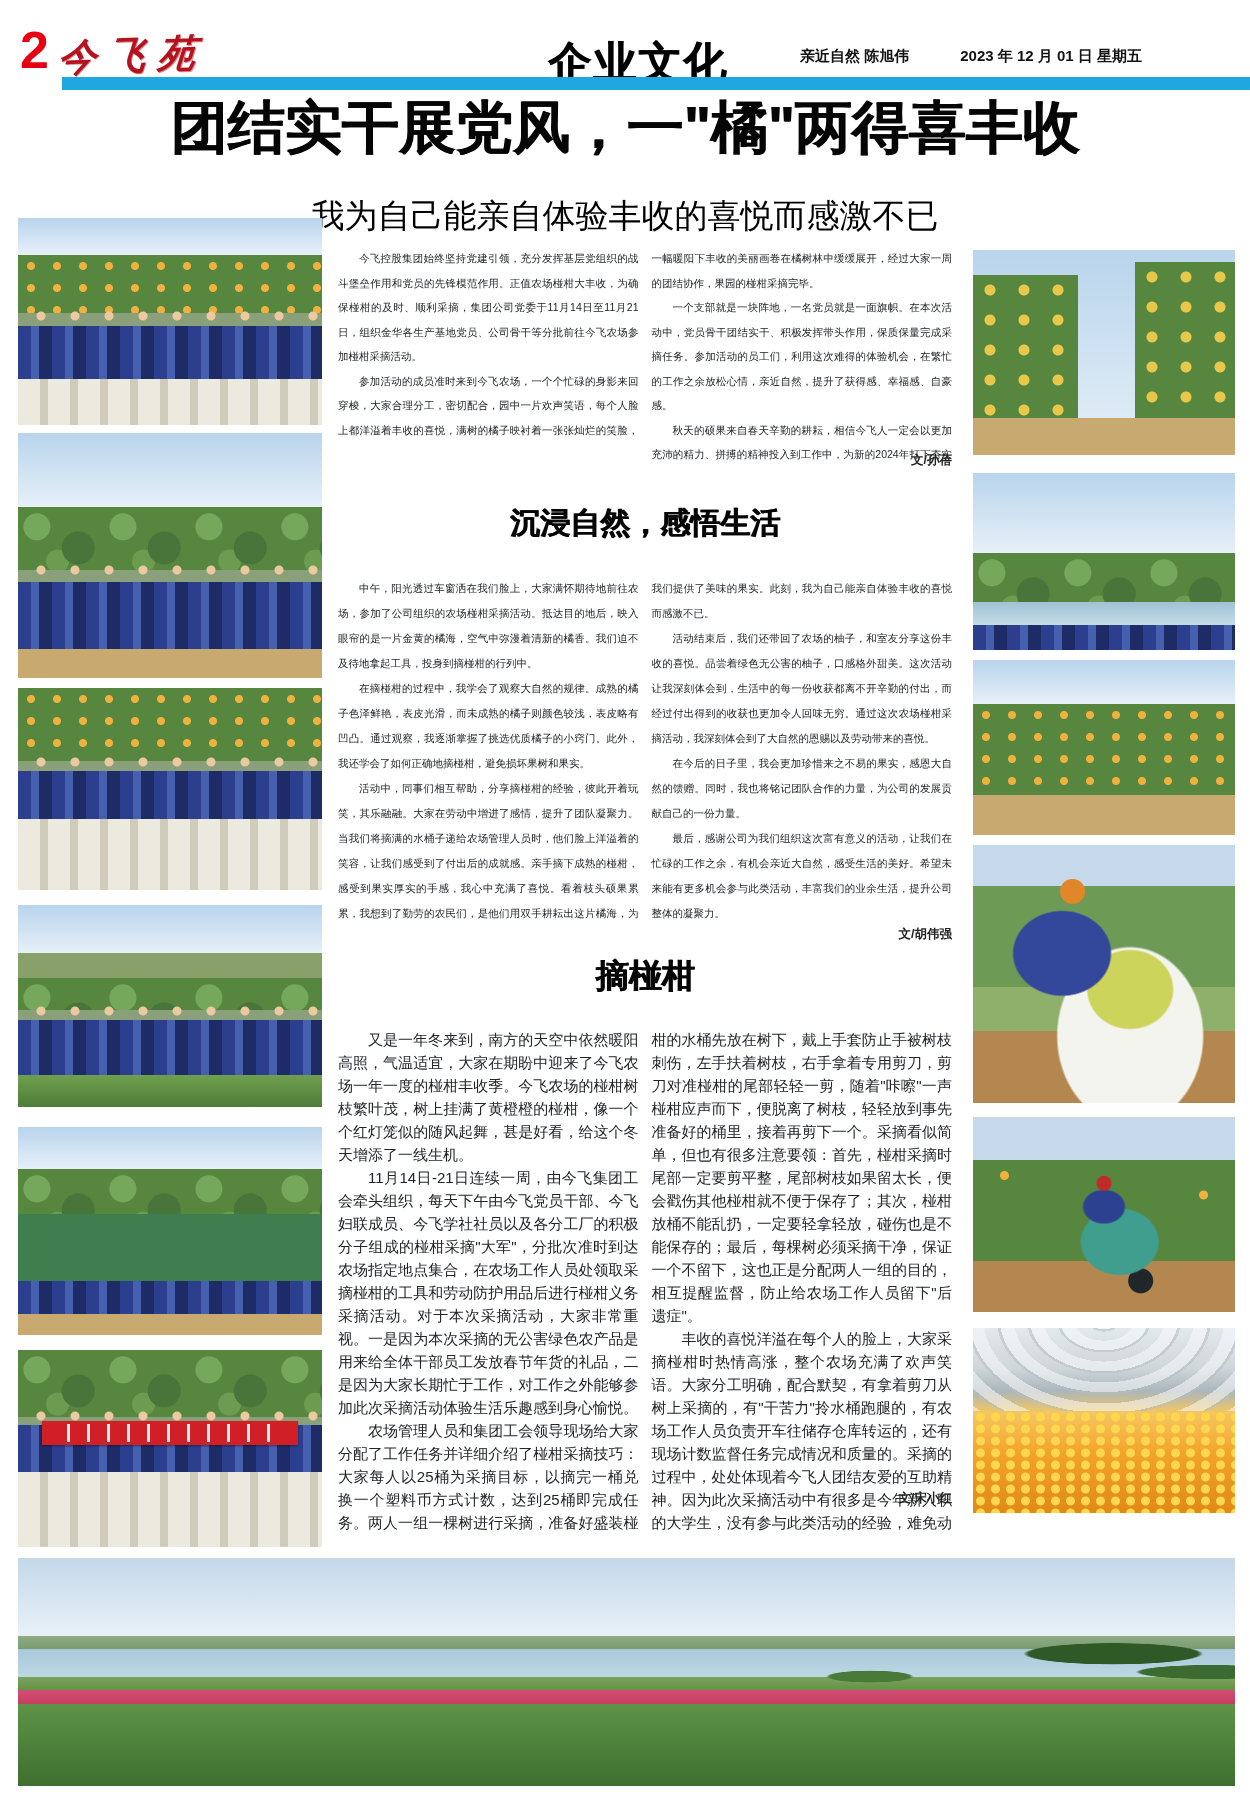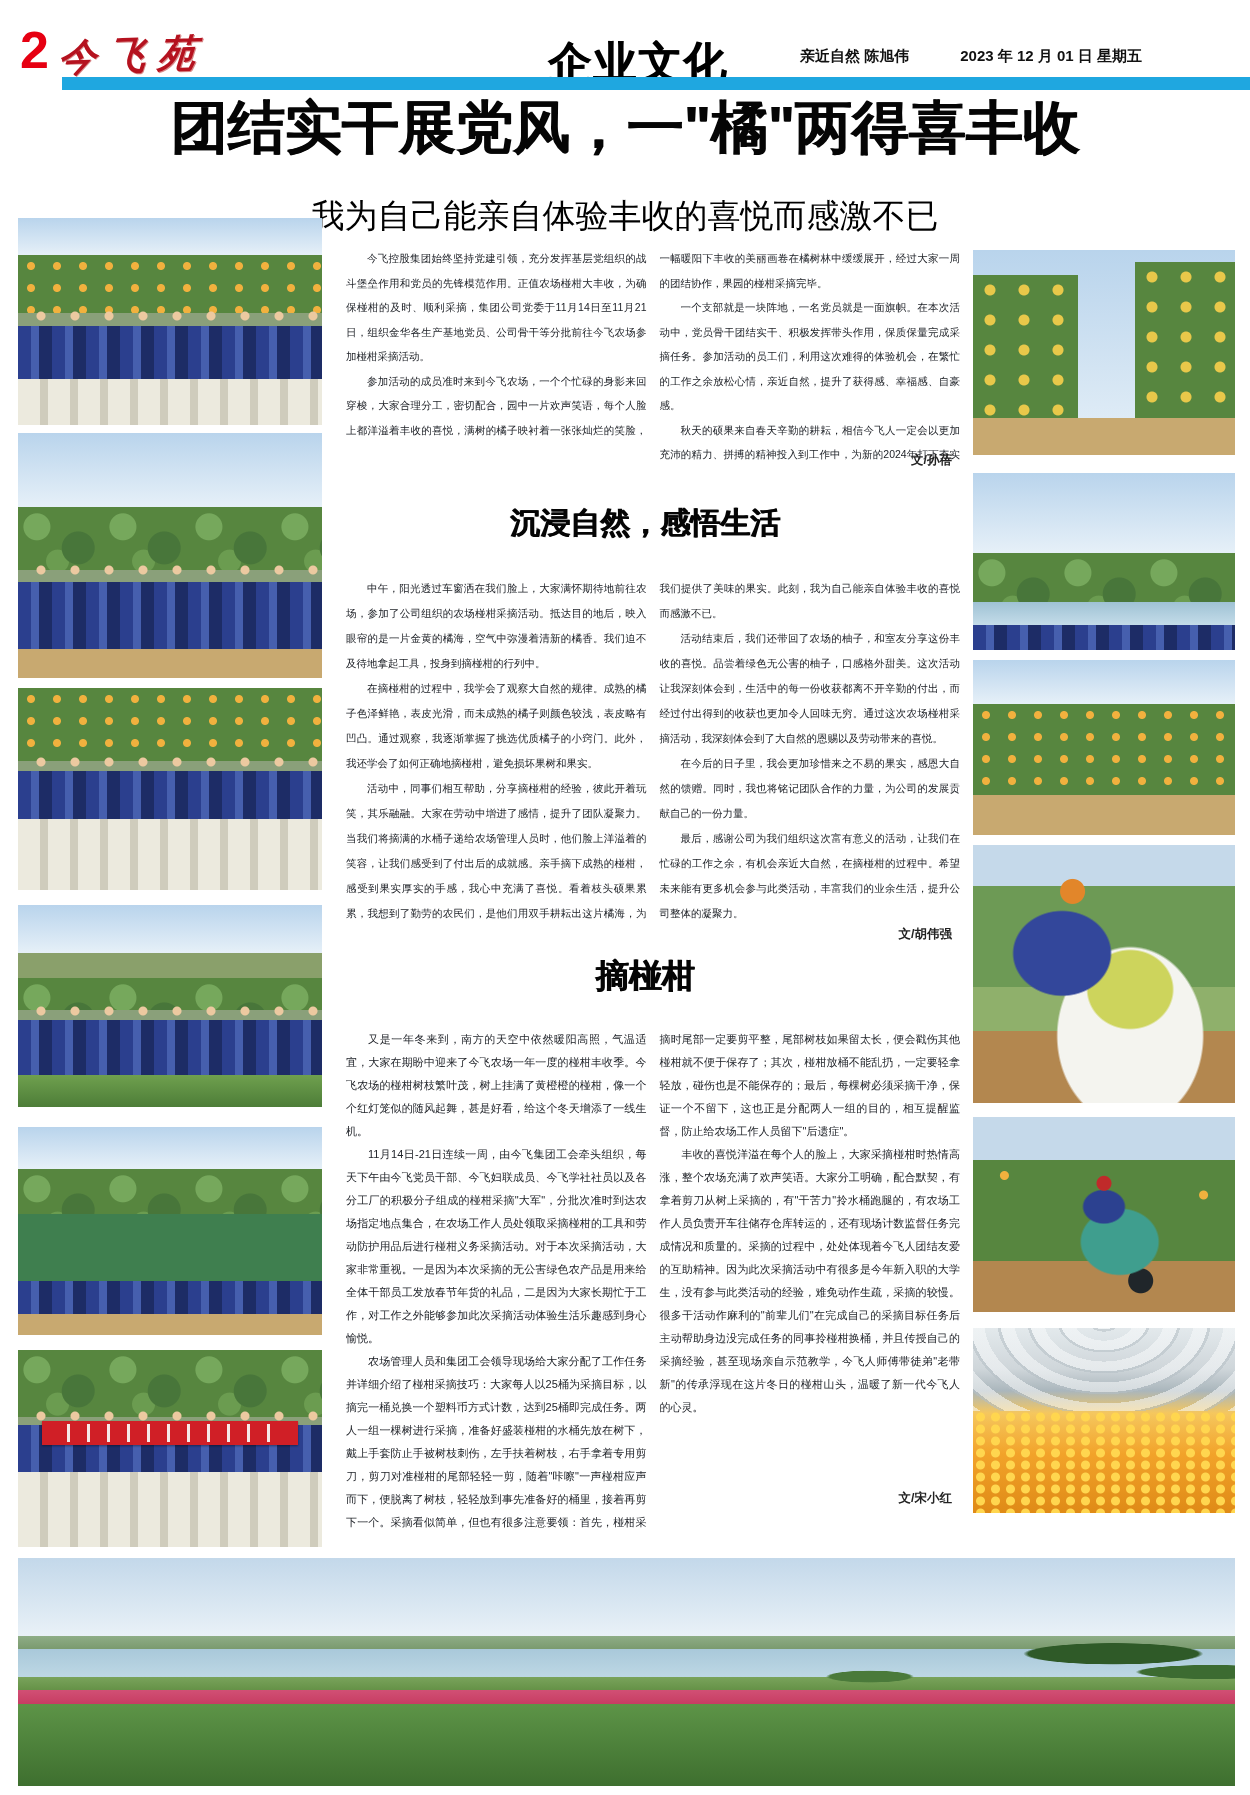--- a/index.html
+++ b/index.html
@@ -16,26 +16,26 @@
             font-size:15px;font-weight:700;color:#111;}
   #cyanbar{left:62px;top:77px;width:1188px;height:13px;background:var(--bar,#1fa7e0);}
   
   #headline{left:7px;top:96px;width:1236px;text-align:center;font-size:57px;font-weight:900;
             color:#050505;line-height:1.1;text-shadow:1px 0 0 #050505;}
   #subhead{left:17px;top:194px;width:1216px;text-align:center;font-size:33px;font-weight:400;color:#000;}
   .sec-title{left:338px;width:614px;text-align:center;font-weight:900;color:#050505;text-shadow:1px 0 0 #050505;}
   #title2{top:503px;font-size:30px;}
   #title3{top:954px;font-size:33px;}
   
-  .article{left:346px;width:614px;column-count:2;column-gap:13px;column-fill:auto;
+  .article{left:338px;width:614px;column-count:2;column-gap:13px;column-fill:auto;
            text-align:justify;color:#21242a;overflow:hidden;}
   .article p{margin:0;text-indent:2em;}
   #art1{top:246px;height:224px;font-size:10.5px;line-height:24.5px;}
   #art2{top:576px;height:376px;font-size:10.5px;line-height:25px;}
-  #art3{top:1028px;height:526px;font-size:11px;line-height:23px;}
+  #art3{top:1028px;height:526px;font-size:15px;line-height:23px;}
   .byline{left:338px;width:614px;text-align:right;font-size:12.5px;font-weight:700;color:#222;}
   #byline1{top:452px;} #byline2{top:926px;} #byline3{top:1490px;}
   
   .photo{position:absolute;overflow:hidden;background:#8aa07a;}
   .band{position:absolute;left:0;right:0;}
   .sky{background:linear-gradient(180deg,#b9d4ec,#e6f0f8);}
   .folg{background-color:#57863f;background-image:
         radial-gradient(circle at 22% 30%,#76a85c 0 13px,transparent 14px),
         radial-gradient(circle at 70% 62%,#48763a 0 16px,transparent 17px),
         radial-gradient(circle at 46% 82%,#6b9c50 0 11px,transparent 12px);
@@ -85,21 +85,21 @@
     </div>
   <div class="abs byline" id="byline1">文/孙蓓</div>
 
   <div class="abs sec-title" id="title2">沉浸自然，感悟生活</div>
   <div class="abs article" id="art2">
       <p>中午，阳光透过车窗洒在我们脸上，大家满怀期待地前往农场，参加了公司组织的农场椪柑采摘活动。抵达目的地后，映入眼帘的是一片金黄的橘海，空气中弥漫着清新的橘香。我们迫不及待地拿起工具，投身到摘椪柑的行列中。</p>
       <p>在摘椪柑的过程中，我学会了观察大自然的规律。成熟的橘子色泽鲜艳，表皮光滑，而未成熟的橘子则颜色较浅，表皮略有凹凸。通过观察，我逐渐掌握了挑选优质橘子的小窍门。此外，我还学会了如何正确地摘椪柑，避免损坏果树和果实。</p>
       <p>活动中，同事们相互帮助，分享摘椪柑的经验，彼此开着玩笑，其乐融融。大家在劳动中增进了感情，提升了团队凝聚力。当我们将摘满的水桶子递给农场管理人员时，他们脸上洋溢着的笑容，让我们感受到了付出后的成就感。亲手摘下成熟的椪柑，感受到果实厚实的手感，我心中充满了喜悦。看着枝头硕果累累，我想到了勤劳的农民们，是他们用双手耕耘出这片橘海，为我们提供了美味的果实。此刻，我为自己能亲自体验丰收的喜悦而感激不已。</p>
       <p>活动结束后，我们还带回了农场的柚子，和室友分享这份丰收的喜悦。品尝着绿色无公害的柚子，口感格外甜美。这次活动让我深刻体会到，生活中的每一份收获都离不开辛勤的付出，而经过付出得到的收获也更加令人回味无穷。通过这次农场椪柑采摘活动，我深刻体会到了大自然的恩赐以及劳动带来的喜悦。</p>
       <p>在今后的日子里，我会更加珍惜来之不易的果实，感恩大自然的馈赠。同时，我也将铭记团队合作的力量，为公司的发展贡献自己的一份力量。</p>
-      <p>最后，感谢公司为我们组织这次富有意义的活动，让我们在忙碌的工作之余，有机会亲近大自然，在摘椪柑的过程中。希望未来能有更多机会参与此类活动，丰富我们的业余生活，提升公司整体的凝聚力。</p>
+      <p>最后，感谢公司为我们组织这次富有意义的活动，让我们在忙碌的工作之余，有机会亲近大自然，感受生活的美好。希望未来能有更多机会参与此类活动，丰富我们的业余生活，提升公司整体的凝聚力。</p>
     </div>
   <div class="abs byline" id="byline2">文/胡伟强</div>
 
   <div class="abs sec-title" id="title3">摘椪柑</div>
   <div class="abs article" id="art3">
       <p>又是一年冬来到，南方的天空中依然暖阳高照，气温适宜，大家在期盼中迎来了今飞农场一年一度的椪柑丰收季。今飞农场的椪柑树枝繁叶茂，树上挂满了黄橙橙的椪柑，像一个个红灯笼似的随风起舞，甚是好看，给这个冬天增添了一线生机。</p>
       <p>11月14日-21日连续一周，由今飞集团工会牵头组织，每天下午由今飞党员干部、今飞妇联成员、今飞学社社员以及各分工厂的积极分子组成的椪柑采摘"大军"，分批次准时到达农场指定地点集合，在农场工作人员处领取采摘椪柑的工具和劳动防护用品后进行椪柑义务采摘活动。对于本次采摘活动，大家非常重视。一是因为本次采摘的无公害绿色农产品是用来给全体干部员工发放春节年货的礼品，二是因为大家长期忙于工作，对工作之外能够参加此次采摘活动体验生活乐趣感到身心愉悦。</p>
       <p>农场管理人员和集团工会领导现场给大家分配了工作任务并详细介绍了椪柑采摘技巧：大家每人以25桶为采摘目标，以摘完一桶兑换一个塑料币方式计数，达到25桶即完成任务。两人一组一棵树进行采摘，准备好盛装椪柑的水桶先放在树下，戴上手套防止手被树枝刺伤，左手扶着树枝，右手拿着专用剪刀，剪刀对准椪柑的尾部轻轻一剪，随着"咔嚓"一声椪柑应声而下，便脱离了树枝，轻轻放到事先准备好的桶里，接着再剪下一个。采摘看似简单，但也有很多注意要领：首先，椪柑采摘时尾部一定要剪平整，尾部树枝如果留太长，便会戳伤其他椪柑就不便于保存了；其次，椪柑放桶不能乱扔，一定要轻拿轻放，碰伤也是不能保存的；最后，每棵树必须采摘干净，保证一个不留下，这也正是分配两人一组的目的，相互提醒监督，防止给农场工作人员留下"后遗症"。</p>
       <p>丰收的喜悦洋溢在每个人的脸上，大家采摘椪柑时热情高涨，整个农场充满了欢声笑语。大家分工明确，配合默契，有拿着剪刀从树上采摘的，有"干苦力"拎水桶跑腿的，有农场工作人员负责开车往储存仓库转运的，还有现场计数监督任务完成情况和质量的。采摘的过程中，处处体现着今飞人团结友爱的互助精神。因为此次采摘活动中有很多是今年新入职的大学生，没有参与此类活动的经验，难免动作生疏，采摘的较慢。很多干活动作麻利的"前辈儿们"在完成自己的采摘目标任务后主动帮助身边没完成任务的同事拎椪柑换桶，并且传授自己的采摘经验，甚至现场亲自示范教学，今飞人师傅带徒弟"老带新"的传承浮现在这片冬日的椪柑山头，温暖了新一代今飞人的心灵。</p>
     </div>

